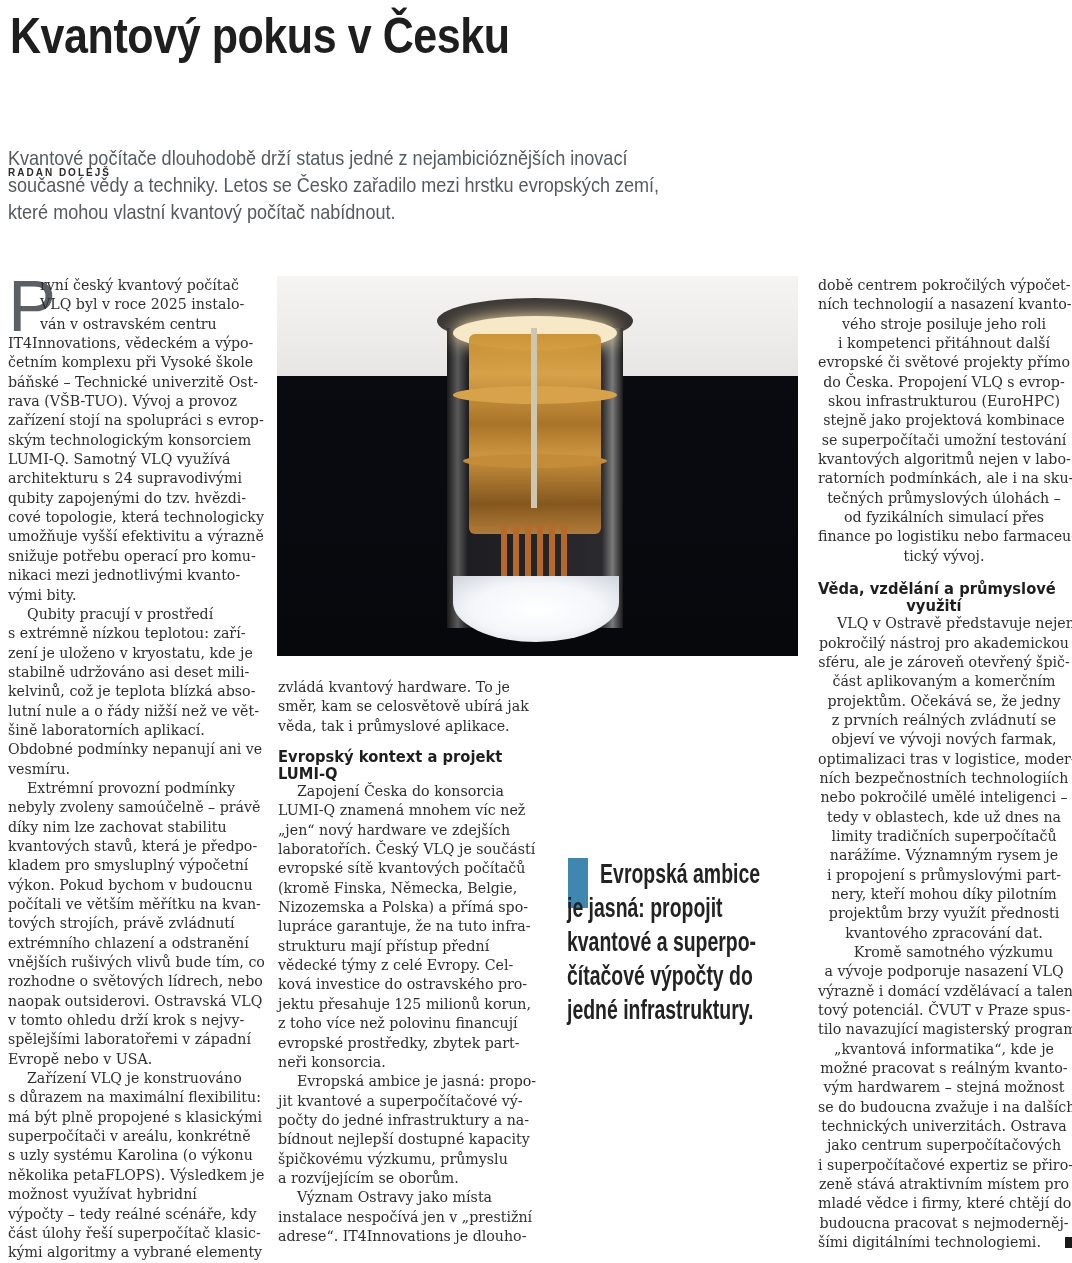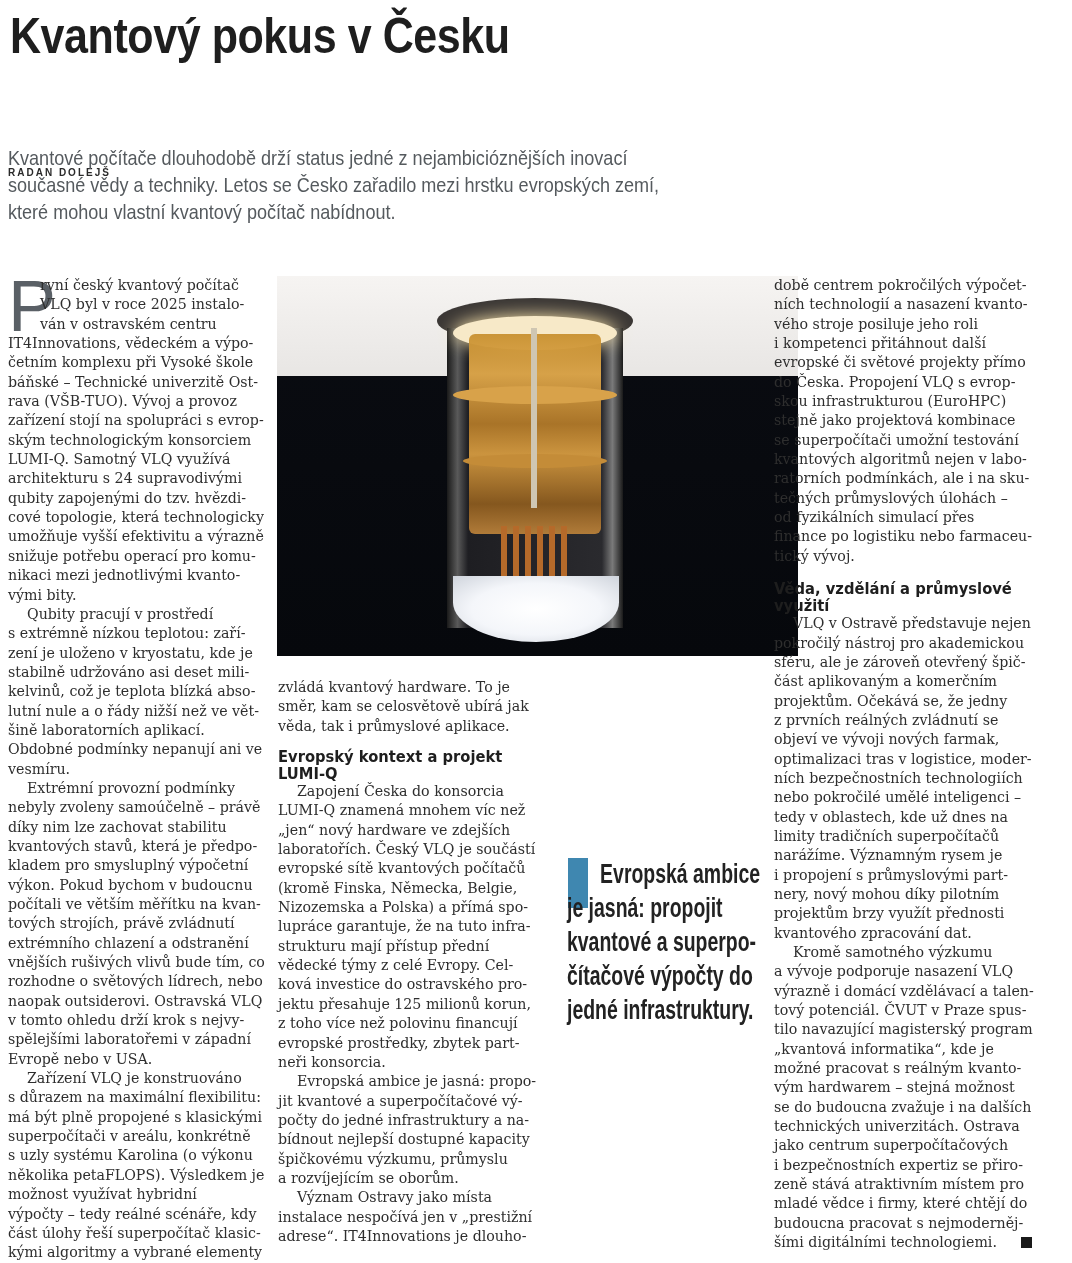--- a/index.html
+++ b/index.html
@@ -28,21 +28,21 @@
 
     .col {
       position: absolute; top: 276px;
       font-family: "DejaVu Serif", serif;
       font-size: 14.2px; line-height: 19.35px; color: #2e2e2e;
     }
     .col .line { display: block; white-space: nowrap; }
     .col .ind { padding-left: 19px; }
     .c1 { left: 8px; width: 255px; }
     .c2 { left: 278px; width: 255px; top: 678px; }
-    .c3 { left: 774px; width: 252px; }
+    .c3 { left: 818px; width: 252px; text-align: center; }
 
     .dropcap {
       position: absolute; left: 8px; top: 276px;
       font-family: "Liberation Sans", sans-serif;
       font-size: 72px; line-height: 60px; color: #5a6066;
     }
     .dc-line { padding-left: 32px; }
 
     .subhead {
       display: block; margin-top: 12px;
@@ -230,32 +230,32 @@
     <span class="line">projektům. Očekává se, že jedny</span>
     <span class="line">z prvních reálných zvládnutí se</span>
     <span class="line">objeví ve vývoji nových farmak,</span>
     <span class="line">optimalizaci tras v logistice, moder-</span>
     <span class="line">ních bezpečnostních technologiích</span>
     <span class="line">nebo pokročilé umělé inteligenci –</span>
     <span class="line">tedy v oblastech, kde už dnes na</span>
     <span class="line">limity tradičních superpočítačů</span>
     <span class="line">narážíme. Významným rysem je</span>
     <span class="line">i propojení s průmyslovými part-</span>
-    <span class="line">nery, nový mohou díky pilotním</span>
+    <span class="line">nery, kteří mohou díky pilotním</span>
     <span class="line">projektům brzy využít přednosti</span>
     <span class="line">kvantového zpracování dat.</span>
     <span class="line ind">Kromě samotného výzkumu</span>
     <span class="line">a vývoje podporuje nasazení VLQ</span>
     <span class="line">výrazně i domácí vzdělávací a talen-</span>
     <span class="line">tový potenciál. ČVUT v Praze spus-</span>
     <span class="line">tilo navazující magisterský program</span>
     <span class="line">„kvantová informatika“, kde je</span>
     <span class="line">možné pracovat s reálným kvanto-</span>
     <span class="line">vým hardwarem – stejná možnost</span>
     <span class="line">se do budoucna zvažuje i na dalších</span>
     <span class="line">technických univerzitách. Ostrava</span>
     <span class="line">jako centrum superpočítačových</span>
-    <span class="line">i bezpečnostních expertiz se přiro-</span>
+    <span class="line">i superpočítačové expertiz se přiro-</span>
     <span class="line">zeně stává atraktivním místem pro</span>
     <span class="line">mladé vědce i firmy, které chtějí do</span>
     <span class="line">budoucna pracovat s nejmoderněj-</span>
     <span class="line">šími digitálními technologiemi.<span class="end-mark"></span></span>
   </div>
 
 </body></html>

